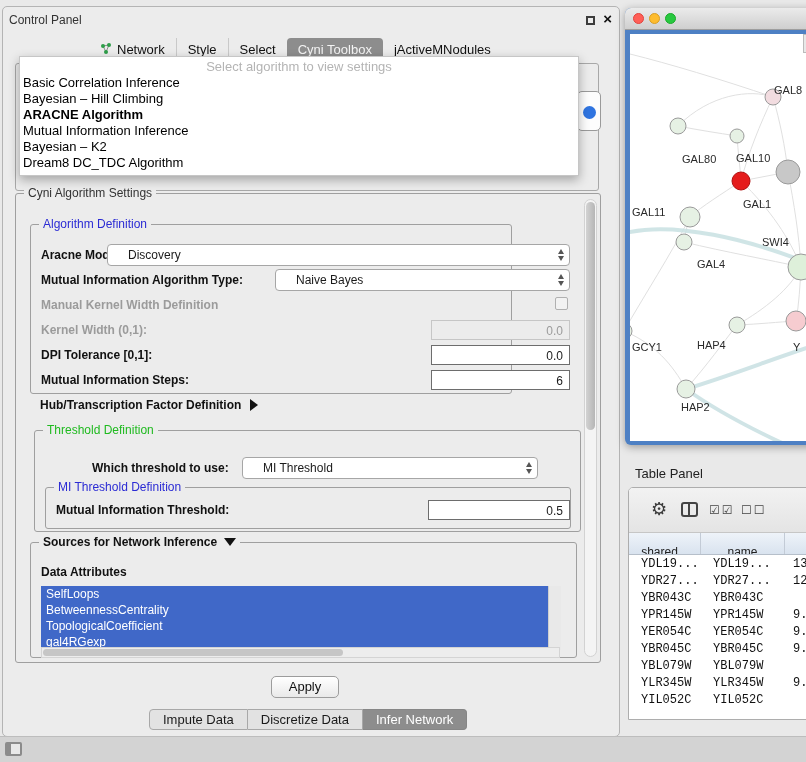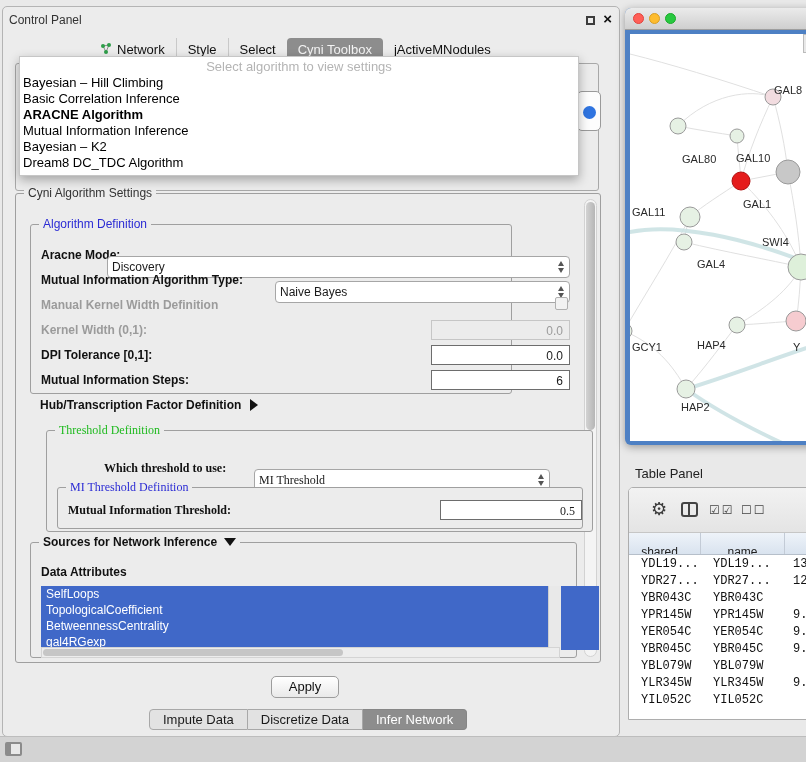--- a/index.html
+++ b/index.html
@@ -38,36 +38,36 @@
   .gtitle.boldblack { color:#111; font-weight:bold; }
 
   .settings-group { left:12px; top:186px; width:586px; height:470px; background:#ececec; z-index:5; }
 
   .v-scroll { position:absolute; right:3px; top:5px; width:13px; height:458px; background:#f4f4f4; border:1px solid #d2d2d2; border-radius:7px; }
   .v-scroll .thumb { position:absolute; left:1px; top:2px; width:9px; height:228px; background:linear-gradient(90deg,#d2d2d2,#b6b6b6); border-radius:5px; }
 
   .lbl { position:absolute; font-size:12px; font-weight:bold; color:#111; white-space:nowrap; }
   .lbl.dis { color:#9b9b9b; }
 
-  .combo { position:absolute; height:22px; background:#fff; border:1px solid #a6a6a6; border-radius:4px; display:flex; align-items:center; padding-left:4px; font-size:12px;margin-top:12px; }
+  .combo { position:absolute; height:22px; background:#fff; border:1px solid #a6a6a6; border-radius:4px; display:flex; align-items:center; padding-left:20px; font-size:12px; }
   .combo .arrows { position:absolute; right:5px; top:4px; display:flex; flex-direction:column; gap:2px; }
   .tri-up { width:0; height:0; border-left:3.5px solid transparent; border-right:3.5px solid transparent; border-bottom:5px solid #555; }
   .tri-dn-sm { width:0; height:0; border-left:3.5px solid transparent; border-right:3.5px solid transparent; border-top:5px solid #555; }
 
   .field { position:absolute; height:20px; background:#fff; border:1px solid #6d6d6d; font-size:12px; text-align:right; padding:3px 6px 0 0; }
   .field.dis { background:#ececec; border-color:#c6c6c6; color:#9b9b9b; }
 
   .checkbox { position:absolute; width:13px; height:13px; background:#f2f2f2; border:1px solid #b0b0b0; border-radius:2px; }
 
   .hub-row { position:absolute; left:24px; top:204px; display:flex; align-items:center; gap:9px; }
   .tri-right { width:0; height:0; border-top:6px solid transparent; border-bottom:6px solid transparent; border-left:8px solid #111; }
   .tri-down { width:0; height:0; border-left:6px solid transparent; border-right:6px solid transparent; border-top:8px solid #111; }
 
   .attr-list { position:absolute; left:10px; top:43px; width:520px; }
-  .attr-item { width:558px; height:16px; line-height:16px; padding-left:5px; font-size:12px; color:#fff; background:#4068c8; white-space:nowrap; }
+  .attr-item { width:507px; height:16px; line-height:16px; padding-left:5px; font-size:12px; color:#fff; background:#4068c8; white-space:nowrap; }
   .attr-vscroll { position:absolute; right:0; top:0; width:13px; height:64px; background:#e9e9e9; border-left:1px solid #cfcfcf; }
   .attr-hscroll { position:absolute; left:10px; top:104px; width:519px; height:11px; background:#ededed; border:1px solid #d4d4d4; }
   .attr-hscroll .hthumb { position:absolute; left:1px; top:1px; width:300px; height:7px; background:#c6c6c6; border-radius:4px; }
 
   .apply-btn { position:absolute; left:268px; top:669px; width:68px; height:22px; border:1px solid #9c9c9c; border-radius:5px; background:linear-gradient(#ffffff,#e9e9e9); font-size:13px; text-align:center; line-height:20px; color:#111; }
 
   .bottom-tabs { position:absolute; left:146px; top:702px; display:flex; height:21px; font-size:13px; }
   .btab { padding:2px 13px; border:1px solid #a8a8a8; border-left:none; background:#e2e2e2; line-height:16px; white-space:nowrap; }
   .btab:first-child { border-left:1px solid #a8a8a8; border-radius:4px 0 0 4px; }
   .btab:last-child { border-radius:0 4px 4px 0; }
@@ -142,22 +142,22 @@
       </div>
   </div>
 
   <div class="frag-group"></div>
   <div class="frag-combo">
     <span class="dot"></span>
   </div>
 
   <div class="algo-popup">
     <div class="algo-placeholder">Select algorithm to view settings</div>
+    <div class="algo-option">Basic Correlation Inference</div>
     <div class="algo-option">Bayesian – Hill Climbing</div>
-    <div class="algo-option">Basic Correlation Inference</div>
     <div class="algo-option highlighted">ARACNE Algorithm</div>
     <div class="algo-option">Mutual Information Inference</div>
     <div class="algo-option">Bayesian – K2</div>
     <div class="algo-option">Dream8 DC_TDC Algorithm</div>
   </div>
 
   <div class="group settings-group">
     <span class="gtitle">Cyni Algorithm Settings</span>
 
     <div class="v-scroll">
@@ -196,21 +196,21 @@
 
       <span class="lbl" style="left:10px; top:148px;">Mutual Information Steps:</span>
       <div class="field" style="left:400px; top:145px; width:139px;">6</div>
     </div>
 
     <div class="hub-row">
       <span class="lbl" style="position:static;">Hub/Transcription Factor Definition</span>
       <i class="tri-right"></i>
     </div>
 
-    <div class="group" style="left:30px; top:236px; width:547px; height:102px; background:#ececec;font-family:Liberation Serif, serif;">
+    <div class="group" style="left:18px; top:236px; width:547px; height:102px; background:#ececec;">
       <span class="gtitle green">Threshold Definition</span>
 
       <span class="lbl" style="left:57px; top:30px;">Which threshold to use:</span>
       <div class="combo" style="left:207px; top:26px; width:296px;">
         <span>MI Threshold</span>
         <span class="arrows">
             <i class="tri-up"></i>
             <i class="tri-dn-sm"></i>
           </span>
       </div>
@@ -224,22 +224,22 @@
 
     <div class="group" style="left:14px; top:348px; width:547px; height:116px; background:#ececec;">
       <span class="gtitle boldblack" style="display:flex; align-items:center; gap:7px;">
         <span>Sources for Network Inference</span>
         <i class="tri-down"></i>
       </span>
       <span class="lbl" style="left:10px; top:22px;">Data Attributes</span>
 
       <div class="attr-list">
         <div class="attr-item">SelfLoops</div>
+        <div class="attr-item">BetweennessCentrality</div>
         <div class="attr-item">TopologicalCoefficient</div>
-        <div class="attr-item">BetweennessCentrality</div>
         <div class="attr-item">gal4RGexp</div>
         <div class="attr-vscroll"></div>
       </div>
       <div class="attr-hscroll">
           <div class="hthumb"></div>
         </div>
     </div>
   </div>
 
   <div class="apply-btn">Apply</div>

